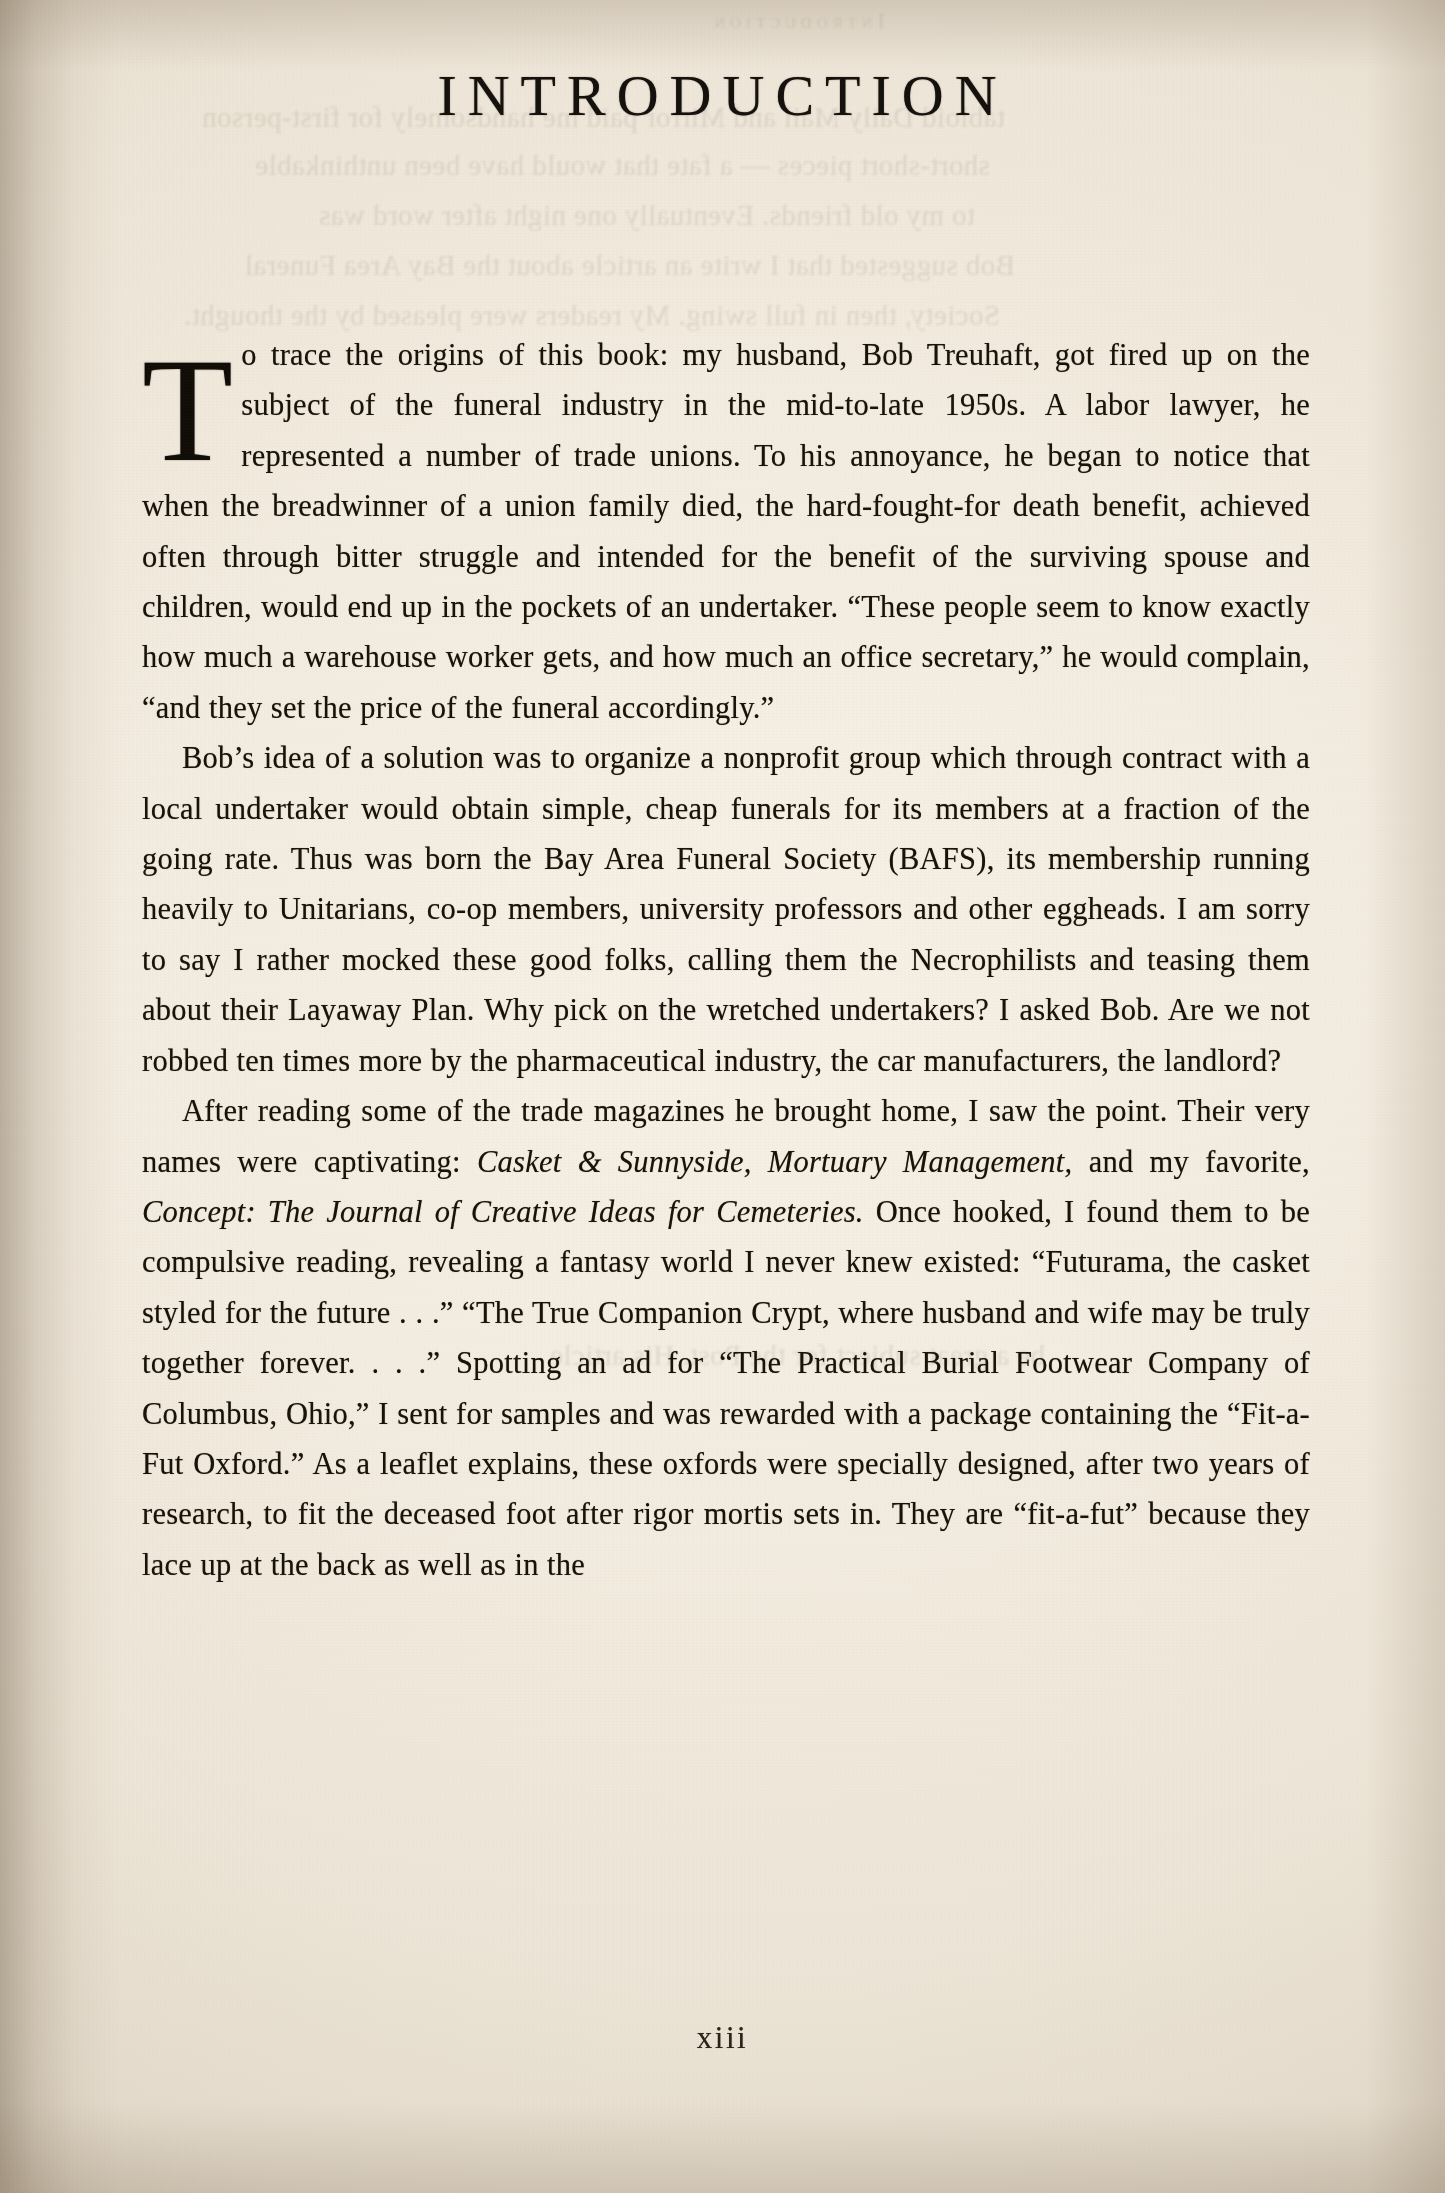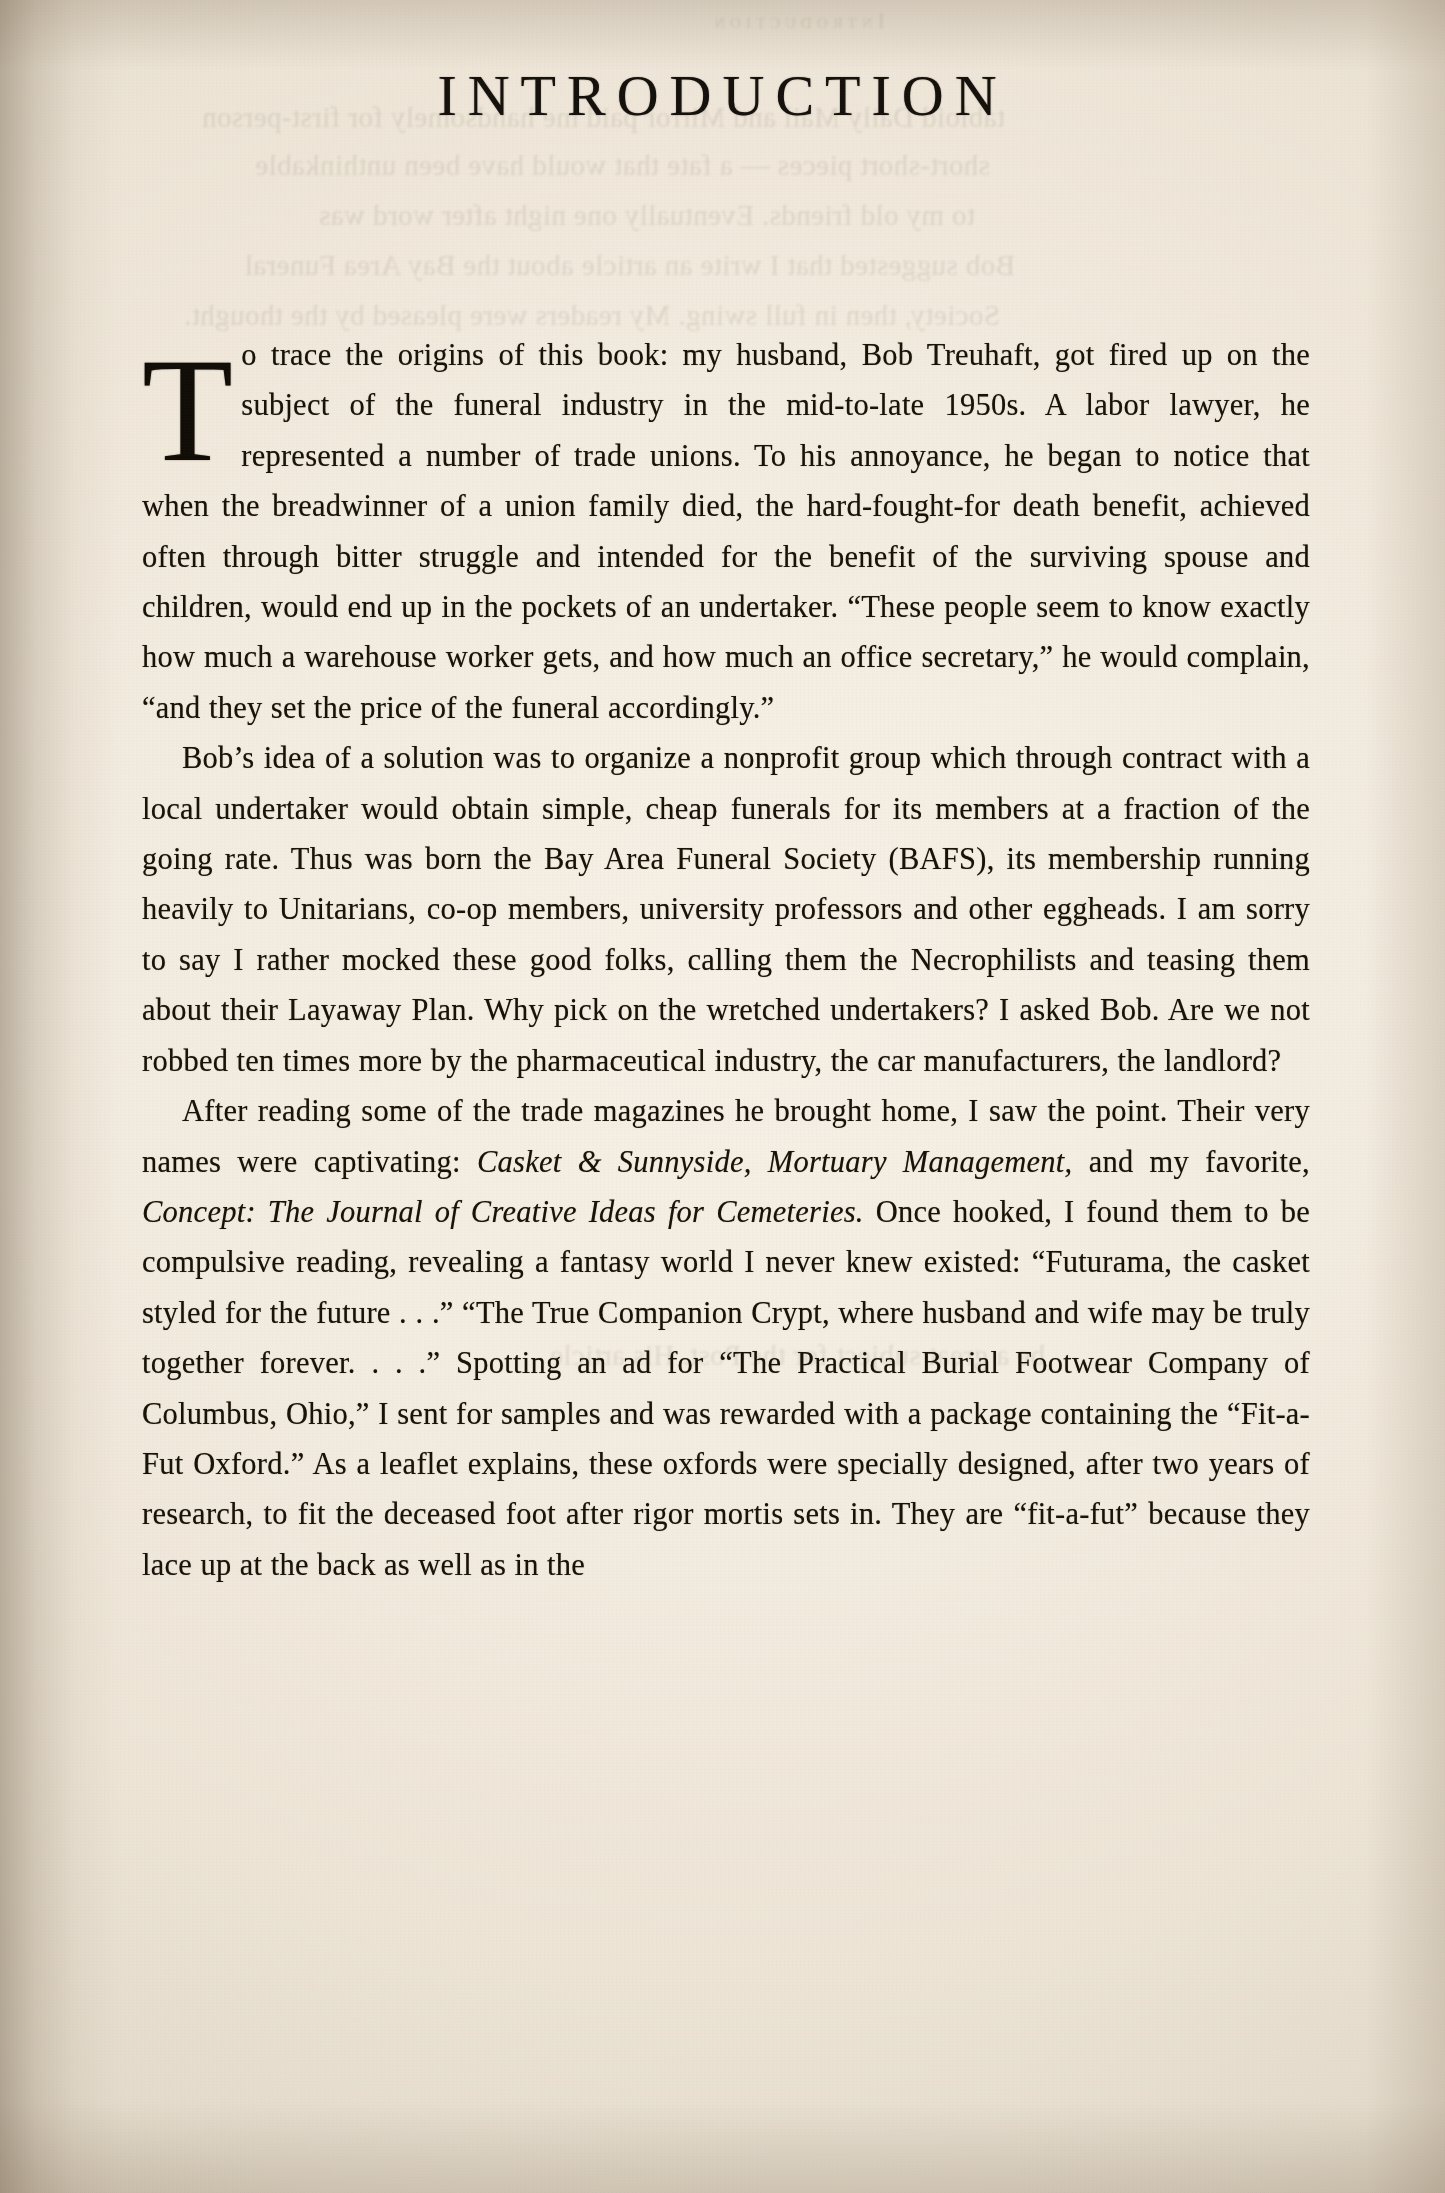--- a/index.html
+++ b/index.html
@@ -132,20 +132,21 @@
     <div id="body">
 
       <p class="first"><span class="dropcap">T</span><span>o trace the origins of this book: my husband, Bob Treuhaft, got fired up on the subject of the funeral industry in the mid-to-late 1950s. A labor lawyer, he represented a number of trade unions. To his annoyance, he began to notice that when the breadwinner of a union family died, the hard-fought-for death benefit, achieved often through bitter struggle and intended for the benefit of the surviving spouse and children, would end up in the pockets of an undertaker. “These people seem to know exactly how much a warehouse worker gets, and how much an office secretary,” he would complain, “and they set the price of the funeral accordingly.”</span></p>
 
       <p><span>Bob’s idea of a solution was to organize a nonprofit group which through contract with a local undertaker would obtain simple, cheap funerals for its members at a fraction of the going rate. Thus was born the Bay Area Funeral Society (BAFS), its membership running heavily to Unitarians, co-op members, university professors and other eggheads. I am sorry to say I rather mocked these good folks, calling them the Necrophilists and teasing them about their Layaway Plan. Why pick on the wretched undertakers? I asked Bob. Are we not robbed ten times more by the pharmaceutical industry, the car manufacturers, the landlord?</span></p>
 
       <p><span>After reading some of the trade magazines he brought home, I saw the point. Their very names were captivating: </span><i>Casket &amp; Sunnyside, Mortuary Management,</i><span> and my favorite, </span><i>Concept: The Journal of Creative Ideas for Cemeteries.</i><span> Once hooked, I found them to be compulsive reading, revealing a fantasy world I never knew existed: “Futurama, the casket styled for the future . . .” “The True Companion Crypt, where husband and wife may be truly together forever. . . .” Spotting an ad for “The Practical Burial Footwear Company of Columbus, Ohio,” I sent for samples and was rewarded with a package containing the “Fit-a-Fut Oxford.” As a leaflet explains, these oxfords were specially designed, after two years of research, to fit the deceased foot after rigor mortis sets in. They are “fit-a-fut” because they lace up at the back as well as in the</span></p>
 
     </div>
 
+    <div id="folio">xiii</div>
   </div>
 
   <div id="grain"></div>
   <div id="gutter"></div>
   <div id="topedge"></div>
   <div id="botedge"></div>
   <div id="rightedge"></div>
 </div>
 
 </body></html>

